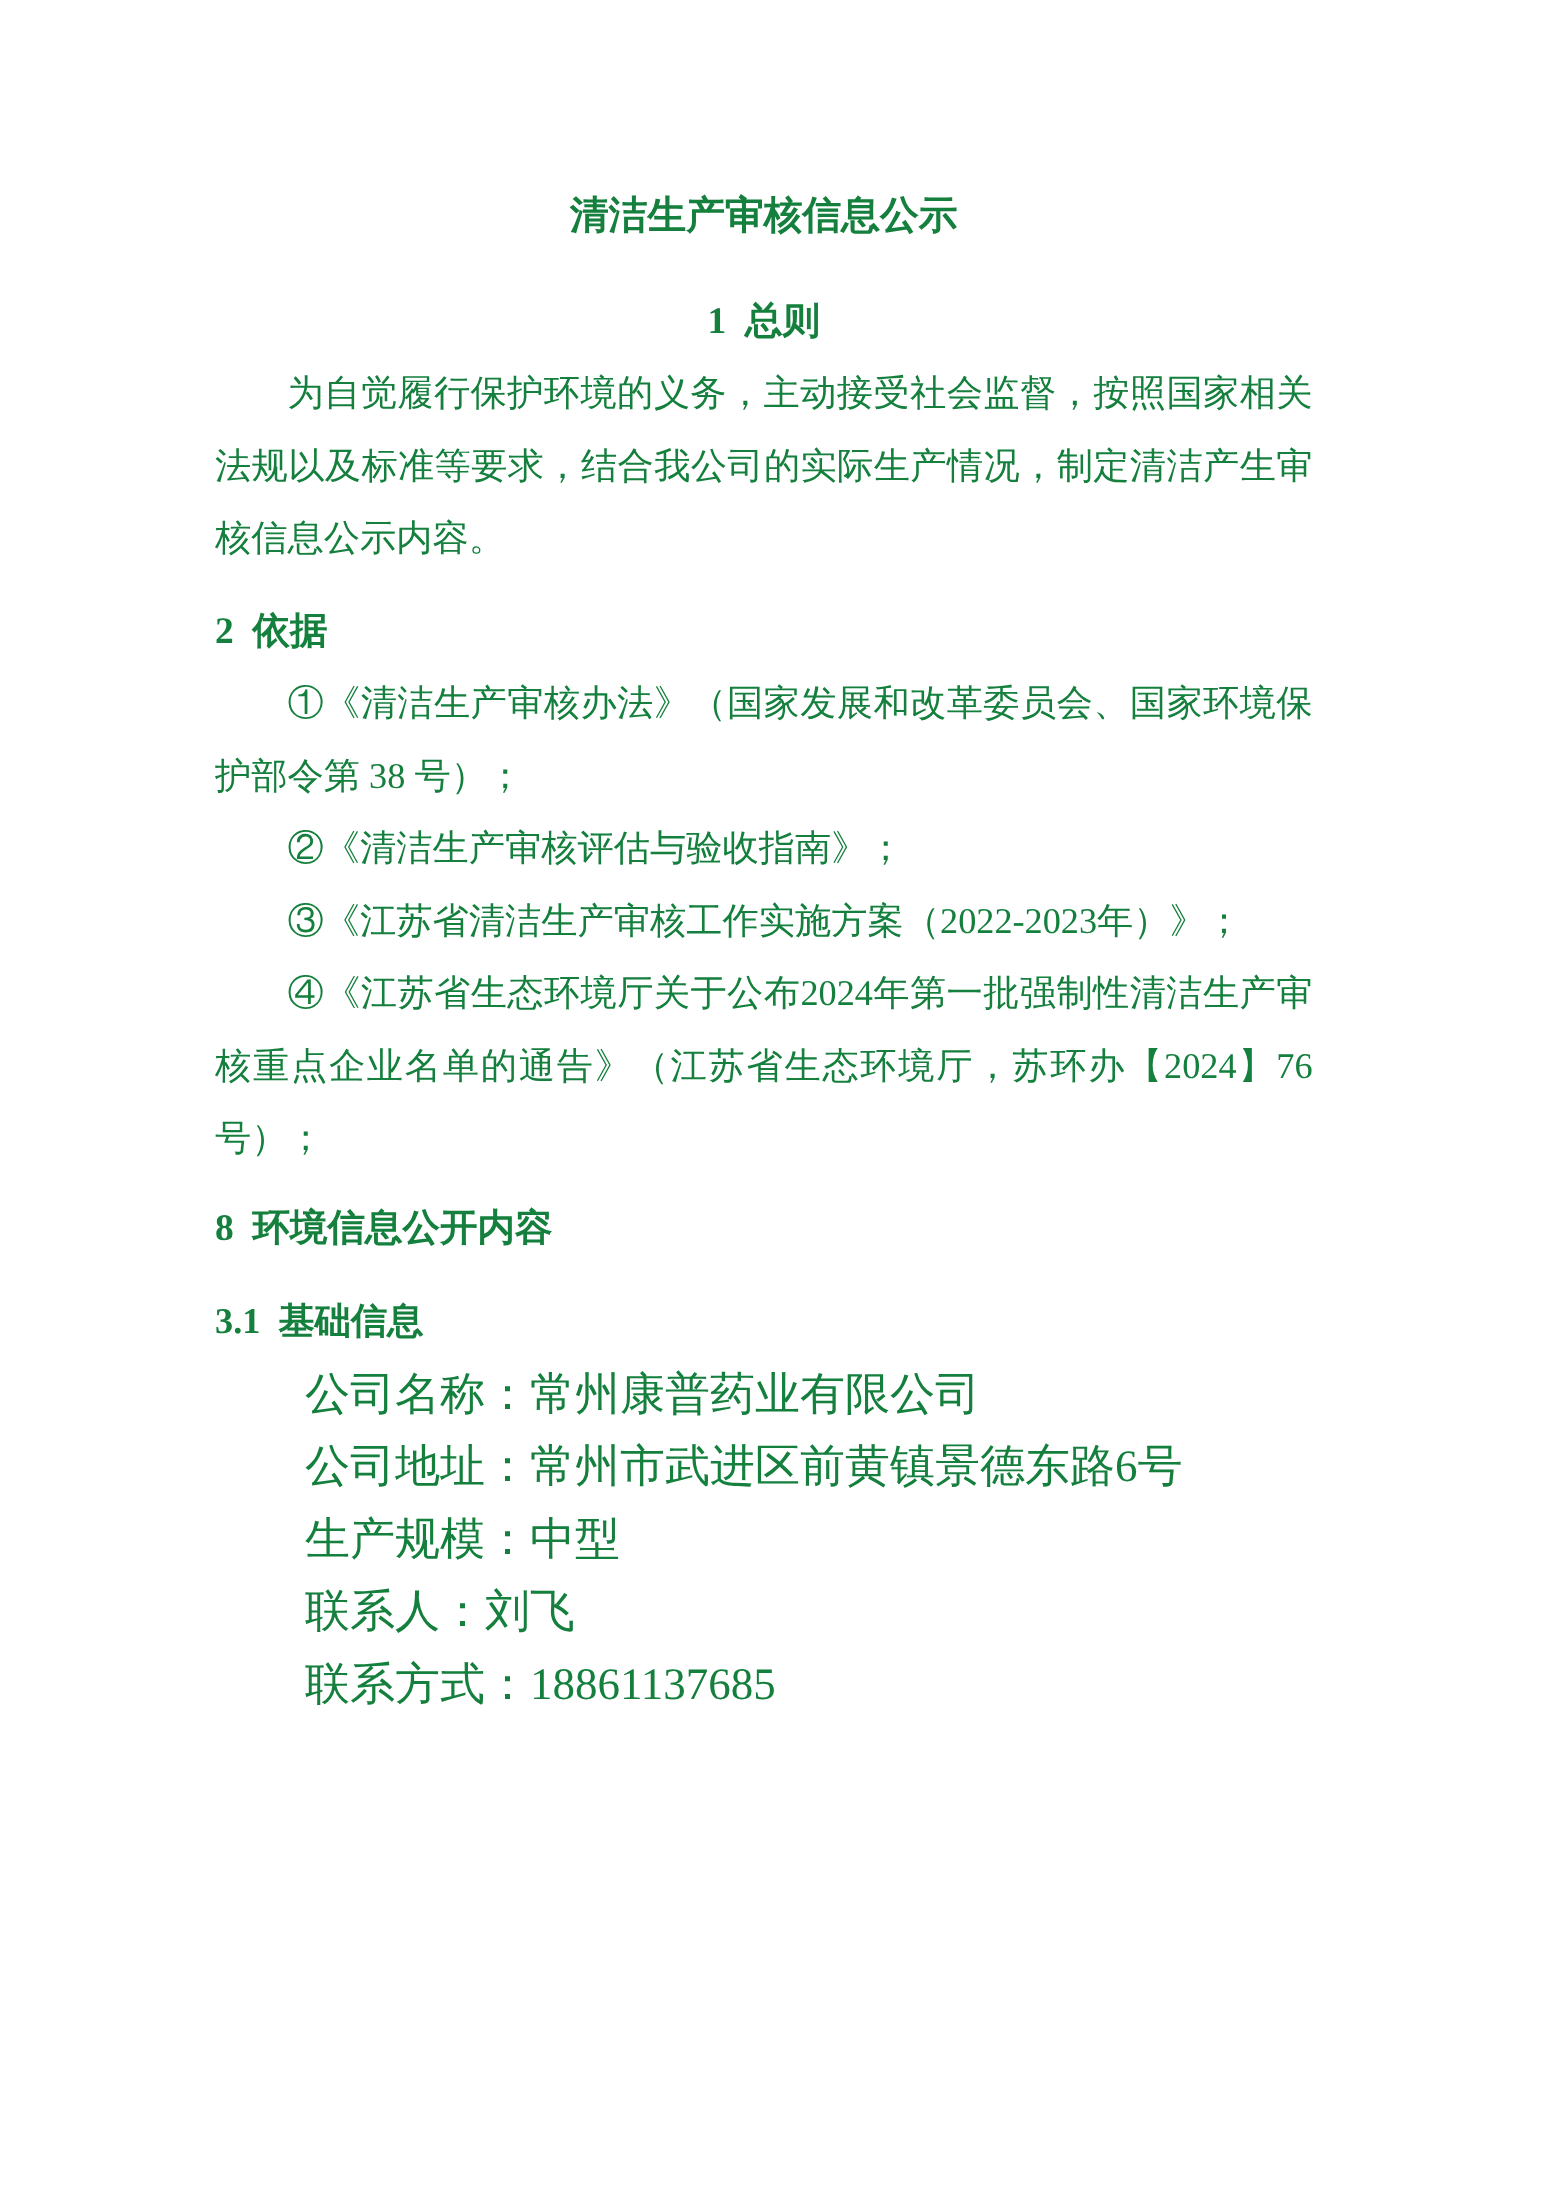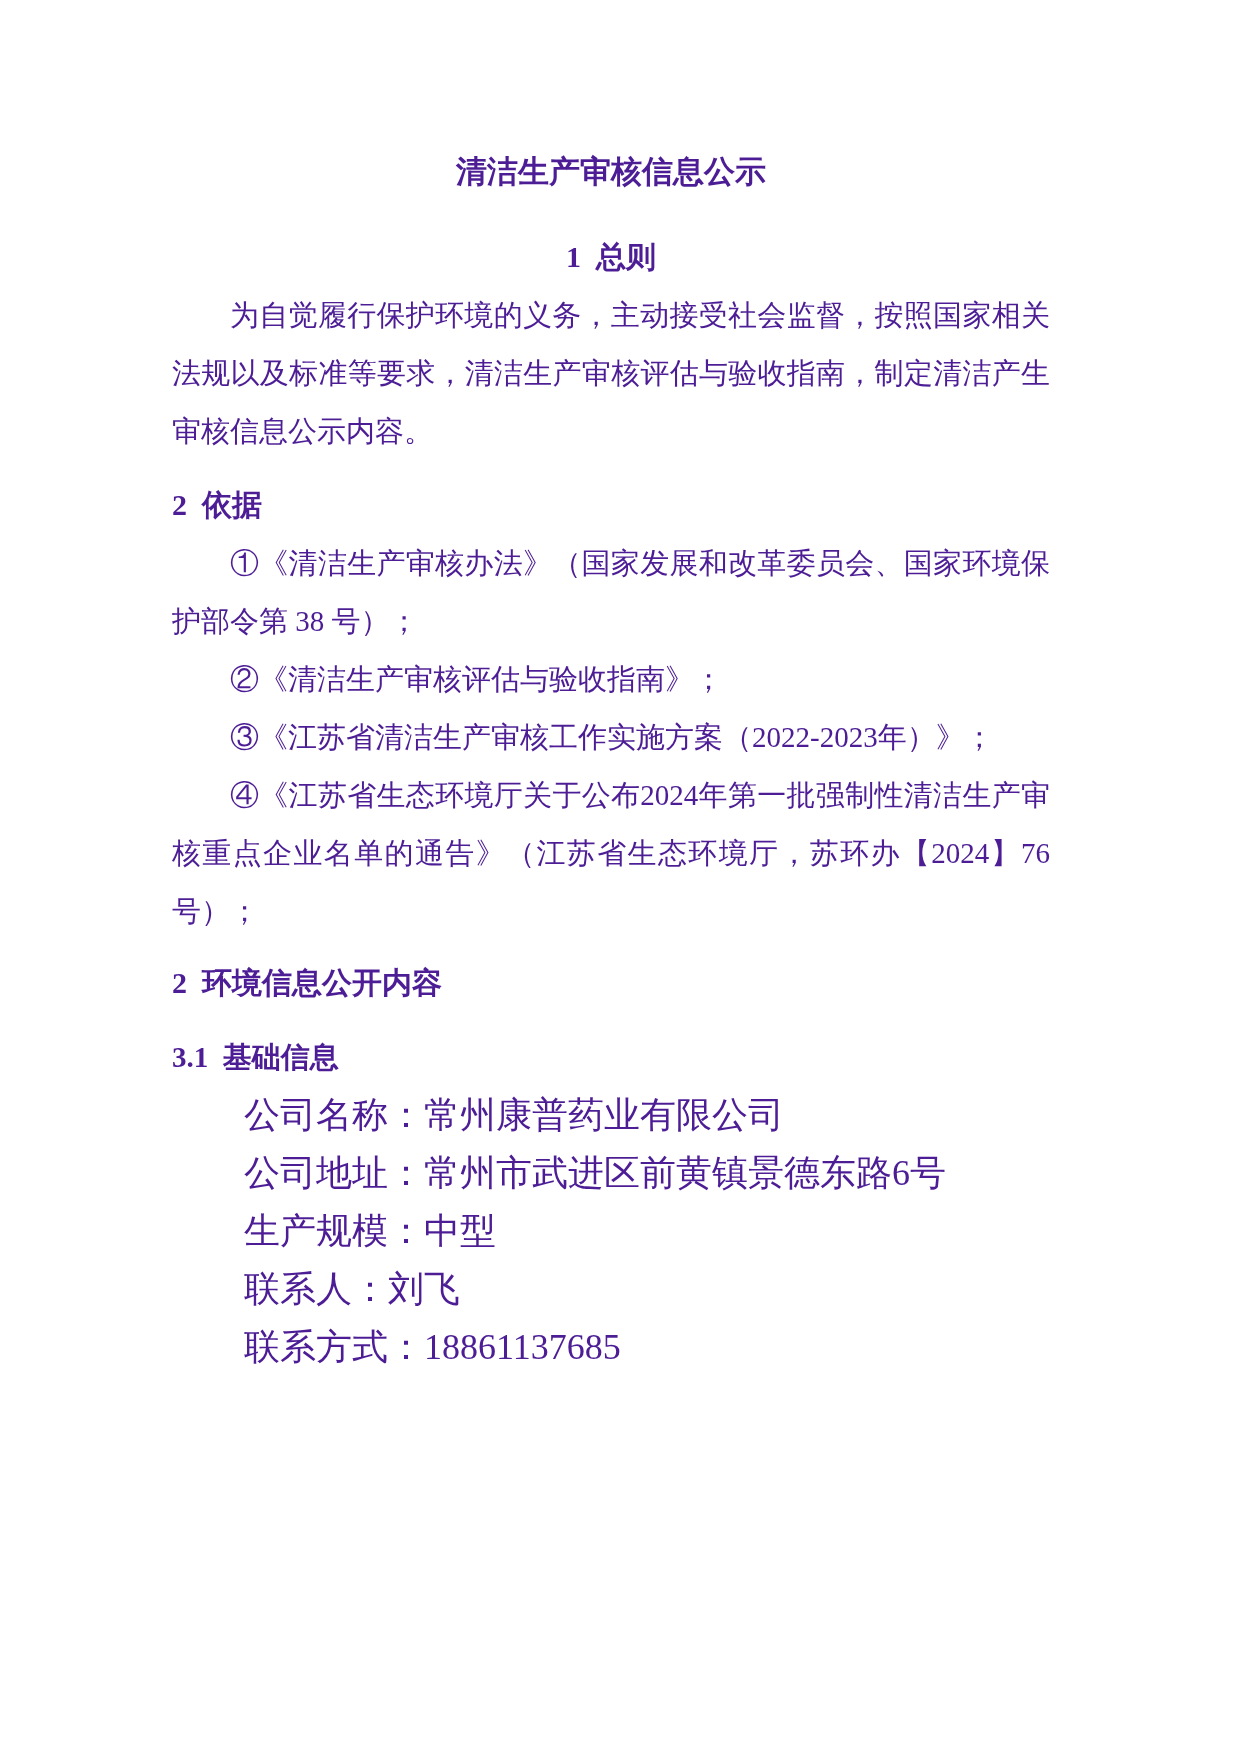--- a/index.html
+++ b/index.html
@@ -7,21 +7,21 @@
     padding: 0;
     background: #ffffff;
   }
   .page {
     position: relative;
     width: 1240px;
     height: 1753px;
     box-sizing: border-box;
     margin: 0 auto;
     background: #ffffff;
-    color: #4c1d95;
+    color: #15803d;
     font-family: "Liberation Serif", "DejaVu Serif", serif;
     padding: 150px 190px 0 172px;
     overflow: hidden;
   }
   .doc-title {
     font-size: 31px;
     font-weight: bold;
     text-align: center;
     line-height: 44px;
     margin: 0 0 34px 0;
@@ -65,30 +65,30 @@
 </style>
 </head>
 <body>
 
 <div class="page">
 
   <div class="doc-title">清洁生产审核信息公示</div>
 
   <div class="h1 first">1  总则</div>
 
-  <p class="para">为自觉履行保护环境的义务，主动接受社会监督，按照国家相关法规以及标准等要求，清洁生产审核评估与验收指南，制定清洁产生审核信息公示内容。</p>
+  <p class="para">为自觉履行保护环境的义务，主动接受社会监督，按照国家相关法规以及标准等要求，结合我公司的实际生产情况，制定清洁产生审核信息公示内容。</p>
 
   <div class="h1">2  依据</div>
 
   <p class="list-item">①《清洁生产审核办法》（国家发展和改革委员会、国家环境保护部令第 38 号）；</p>
   <p class="list-item">②《清洁生产审核评估与验收指南》；</p>
   <p class="list-item">③《江苏省清洁生产审核工作实施方案（2022-2023年）》；</p>
   <p class="list-item">④《江苏省生态环境厅关于公布2024年第一批强制性清洁生产审核重点企业名单的通告》（江苏省生态环境厅，苏环办【2024】76号）；</p>
 
-  <div class="h1 sec3">2  环境信息公开内容</div>
+  <div class="h1 sec3">8  环境信息公开内容</div>
 
   <div class="h2">3.1  基础信息</div>
 
   <p class="info-line"><span>公司名称：</span><span>常州康普药业有限公司</span></p>
   <p class="info-line"><span>公司地址：</span><span>常州市武进区前黄镇景德东路6号</span></p>
   <p class="info-line"><span>生产规模：</span><span>中型</span></p>
   <p class="info-line"><span>联系人：</span><span>刘飞</span></p>
   <p class="info-line"><span>联系方式：</span><span>18861137685</span></p>
 
 </div>

